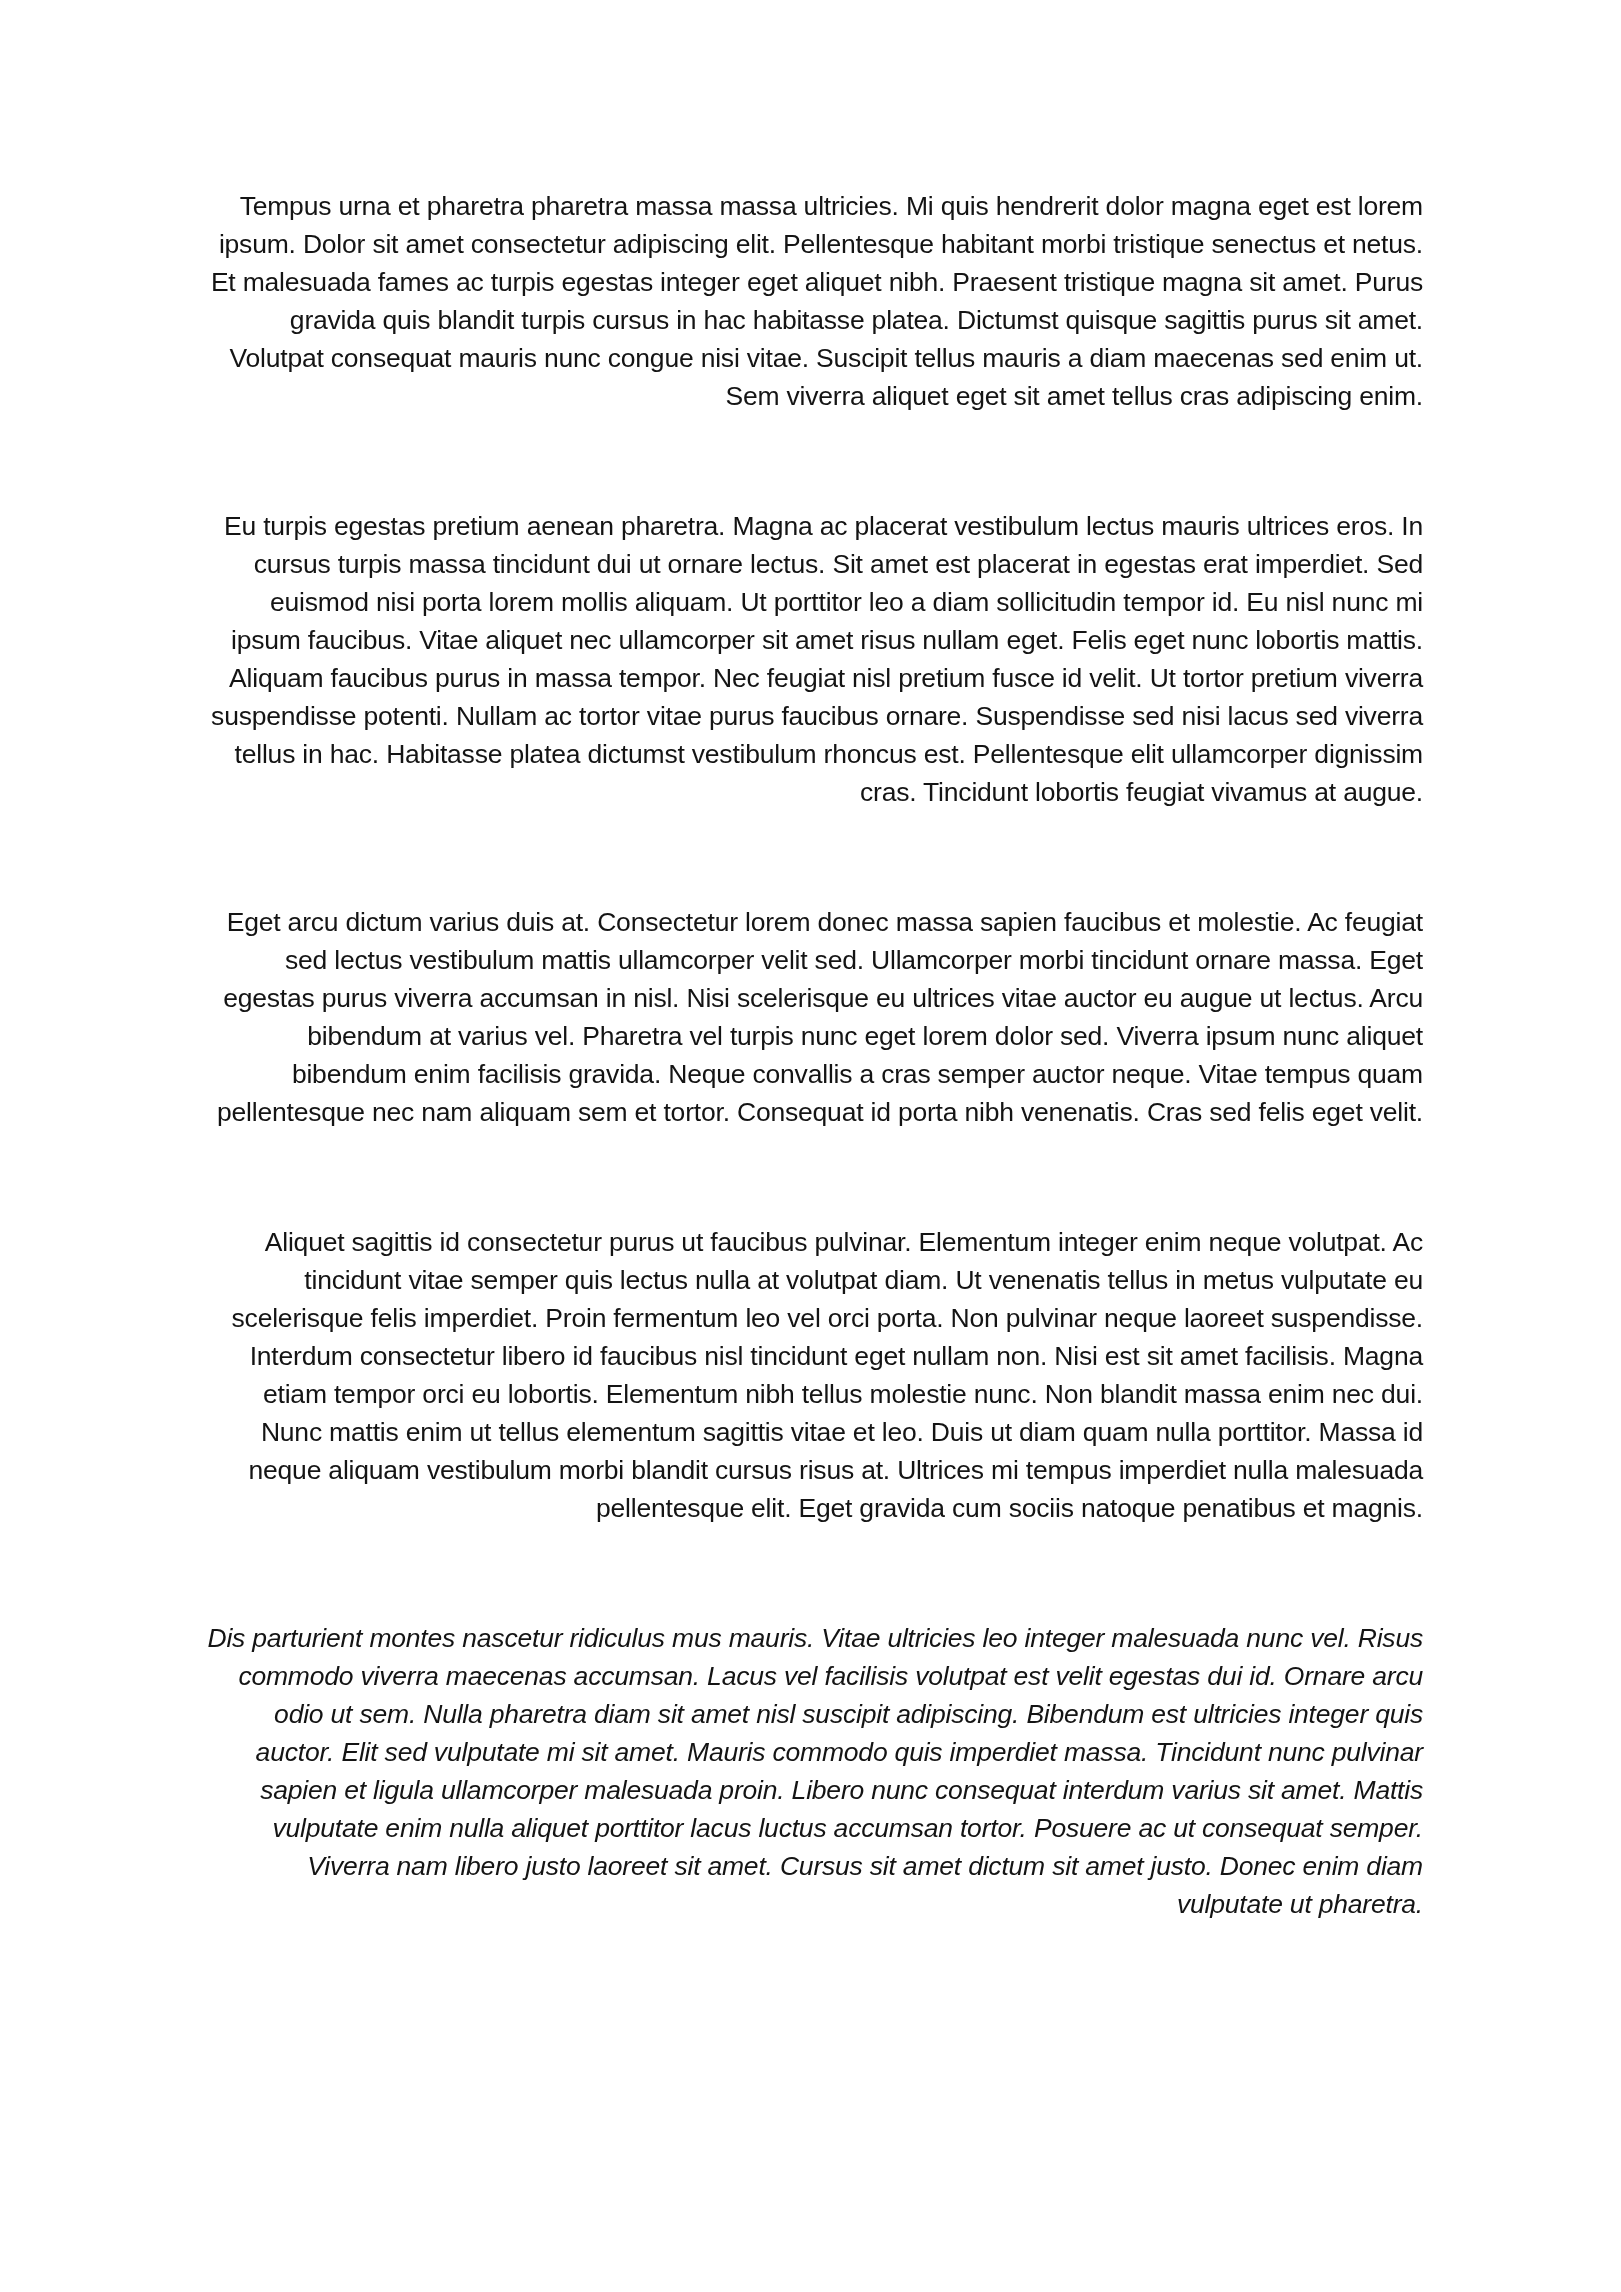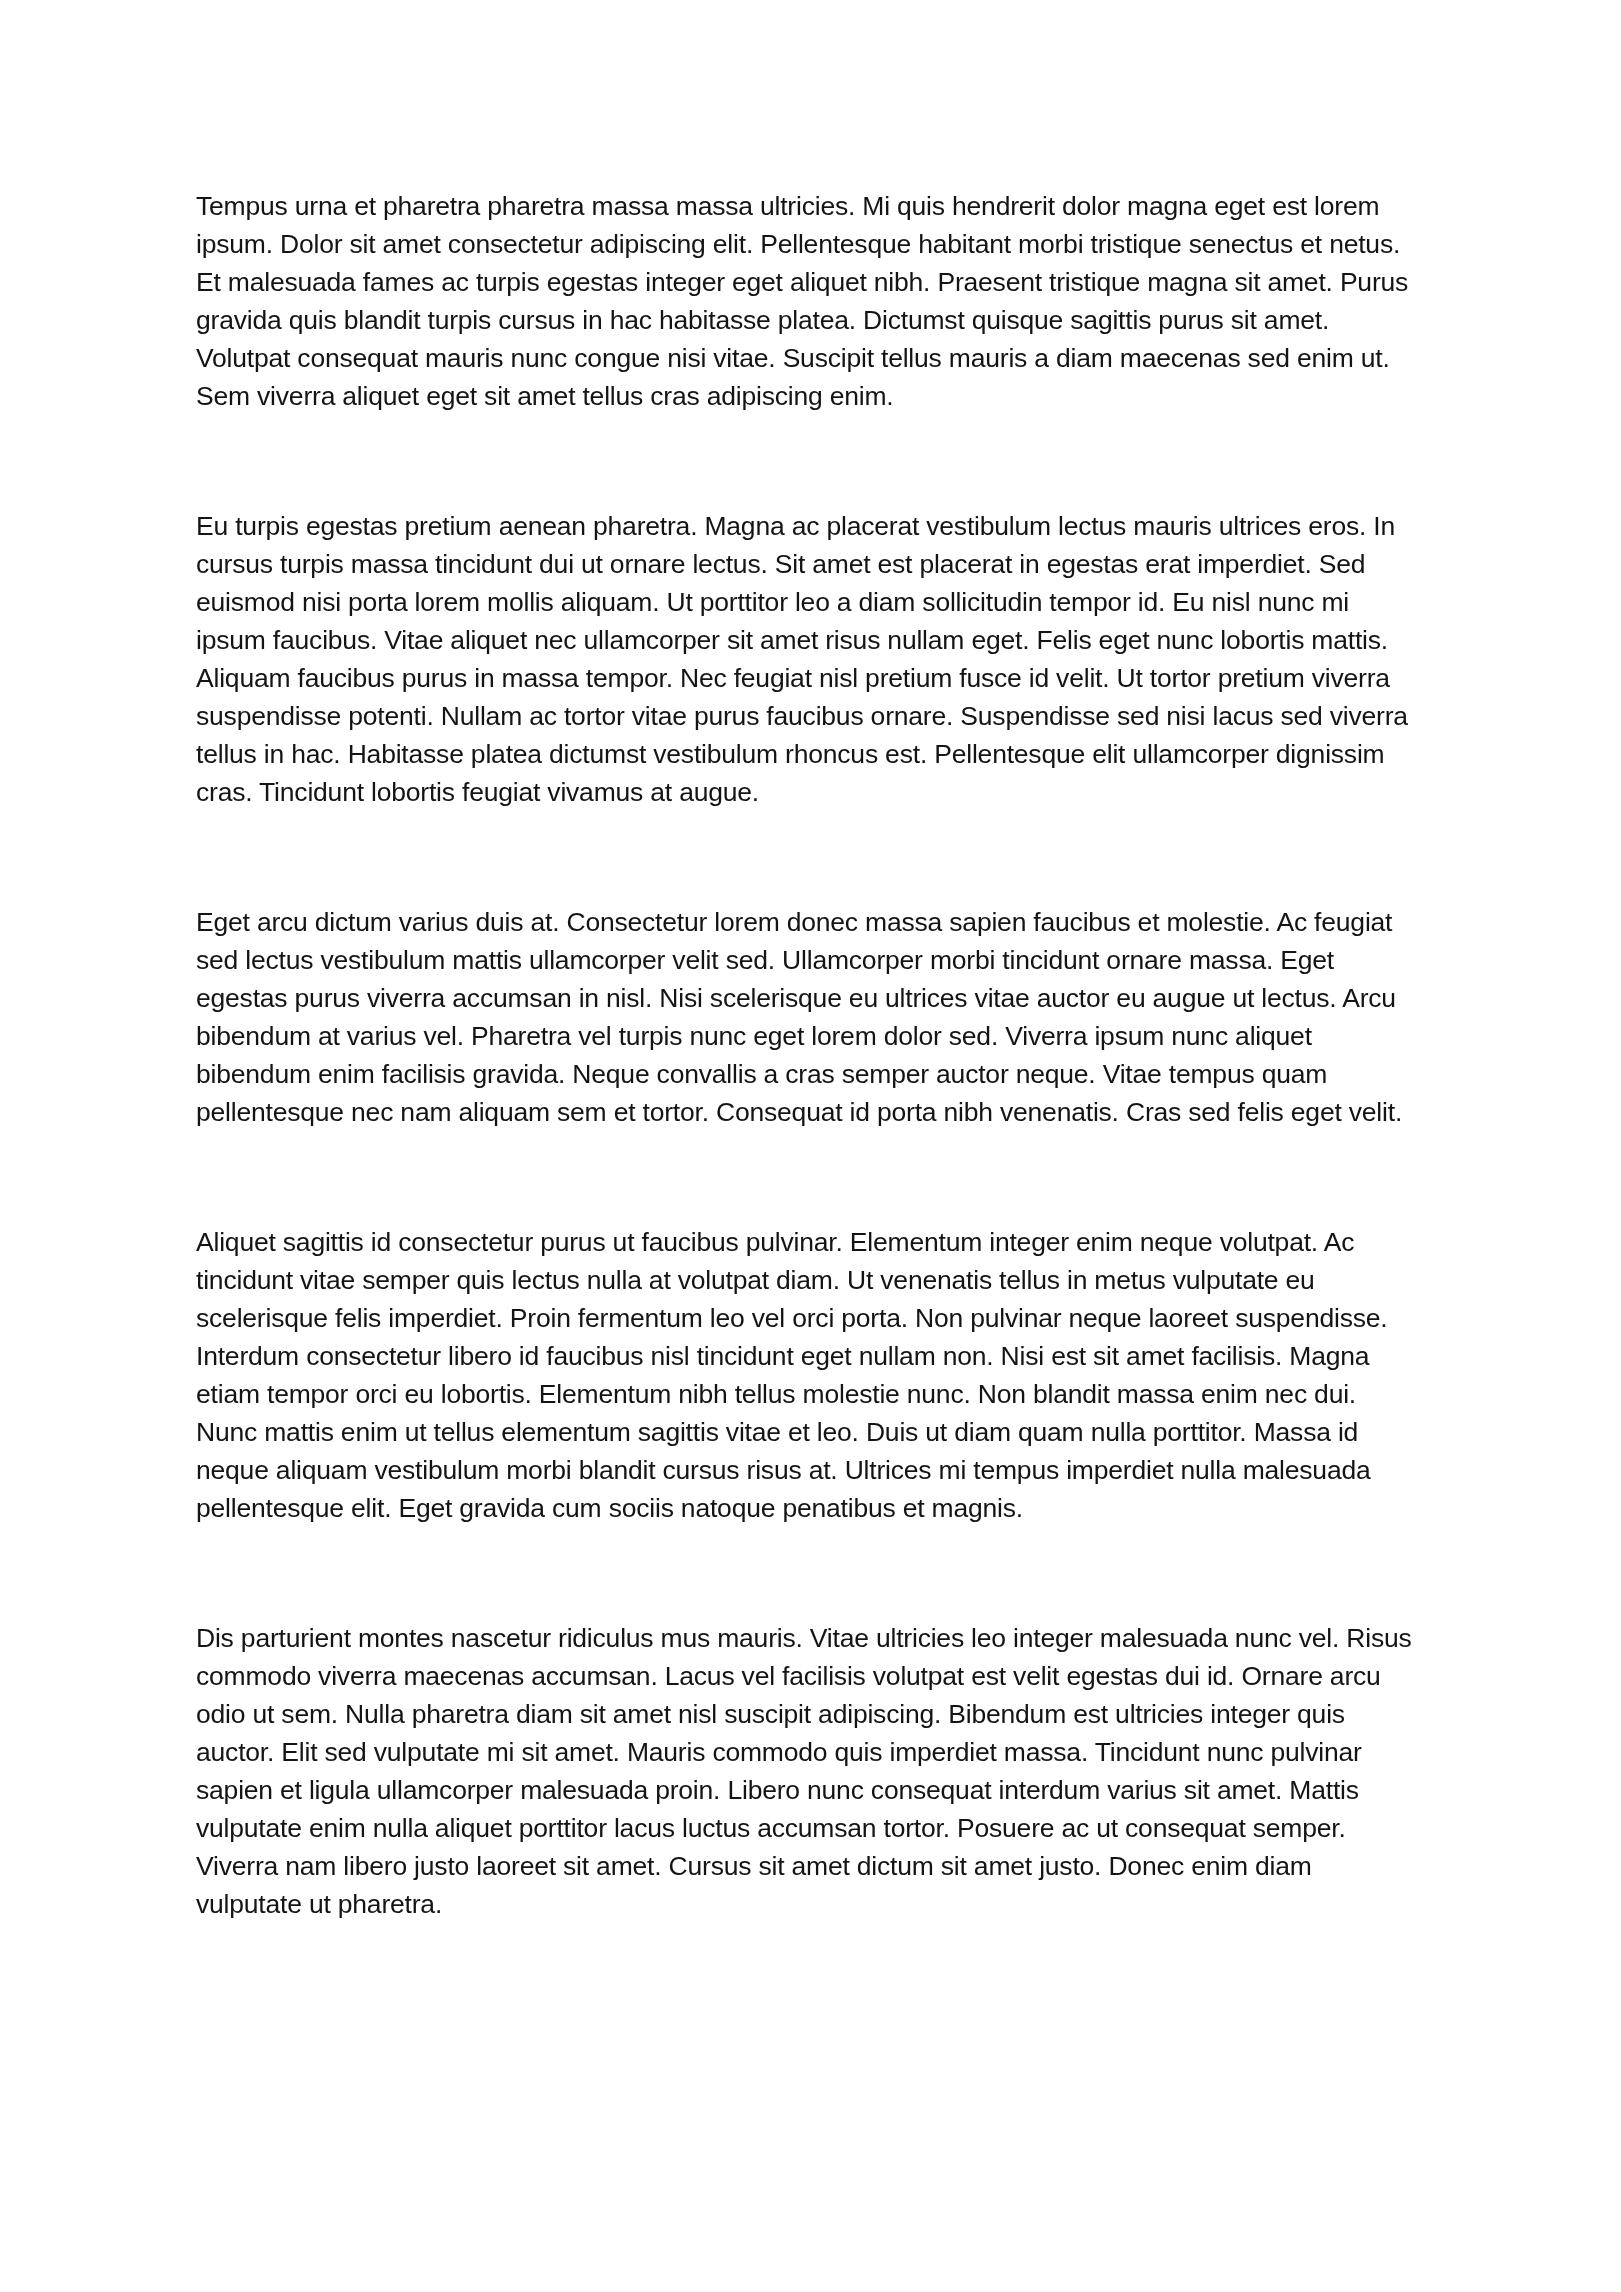--- a/index.html
+++ b/index.html
@@ -23,29 +23,30 @@
   }
   .text-block {
     position: absolute;
     left: 196px;
     top: 187px;
     width: 1227px;
     font-family: "Liberation Sans", "DejaVu Sans", sans-serif;
     font-size: 26.5px;
     line-height: 38px;
     color: #141414;
-    text-align: left;
+    text-align: right;
     letter-spacing: -0.2px;
   }
   .para {
     margin: 0 0 92px 0;
     padding: 0;
   }
   .para:last-child {
     margin-bottom: 0;
+    font-style: italic;
   }
 </style>
 </head>
 <body>
 
 <div class="page">
   <div class="text-block">
     <p class="para">Tempus urna et pharetra pharetra massa massa ultricies. Mi quis hendrerit dolor magna eget est lorem ipsum. Dolor sit amet consectetur adipiscing elit. Pellentesque habitant morbi tristique senectus et netus. Et malesuada fames ac turpis egestas integer eget aliquet nibh. Praesent tristique magna sit amet. Purus gravida quis blandit turpis cursus in hac habitasse platea. Dictumst quisque sagittis purus sit amet. Volutpat consequat mauris nunc congue nisi vitae. Suscipit tellus mauris a diam maecenas sed enim ut. Sem viverra aliquet eget sit amet tellus cras adipiscing enim.</p>
     <p class="para">Eu turpis egestas pretium aenean pharetra. Magna ac placerat vestibulum lectus mauris ultrices eros. In cursus turpis massa tincidunt dui ut ornare lectus. Sit amet est placerat in egestas erat imperdiet. Sed euismod nisi porta lorem mollis aliquam. Ut porttitor leo a diam sollicitudin tempor id. Eu nisl nunc mi ipsum faucibus. Vitae aliquet nec ullamcorper sit amet risus nullam eget. Felis eget nunc lobortis mattis. Aliquam faucibus purus in massa tempor. Nec feugiat nisl pretium fusce id velit. Ut tortor pretium viverra suspendisse potenti. Nullam ac tortor vitae purus faucibus ornare. Suspendisse sed nisi lacus sed viverra tellus in hac. Habitasse platea dictumst vestibulum rhoncus est. Pellentesque elit ullamcorper dignissim cras. Tincidunt lobortis feugiat vivamus at augue.</p>
     <p class="para">Eget arcu dictum varius duis at. Consectetur lorem donec massa sapien faucibus et molestie. Ac feugiat sed lectus vestibulum mattis ullamcorper velit sed. Ullamcorper morbi tincidunt ornare massa. Eget egestas purus viverra accumsan in nisl. Nisi scelerisque eu ultrices vitae auctor eu augue ut lectus. Arcu bibendum at varius vel. Pharetra vel turpis nunc eget lorem dolor sed. Viverra ipsum nunc aliquet bibendum enim facilisis gravida. Neque convallis a cras semper auctor neque. Vitae tempus quam pellentesque nec nam aliquam sem et tortor. Consequat id porta nibh venenatis. Cras sed felis eget velit.</p>

